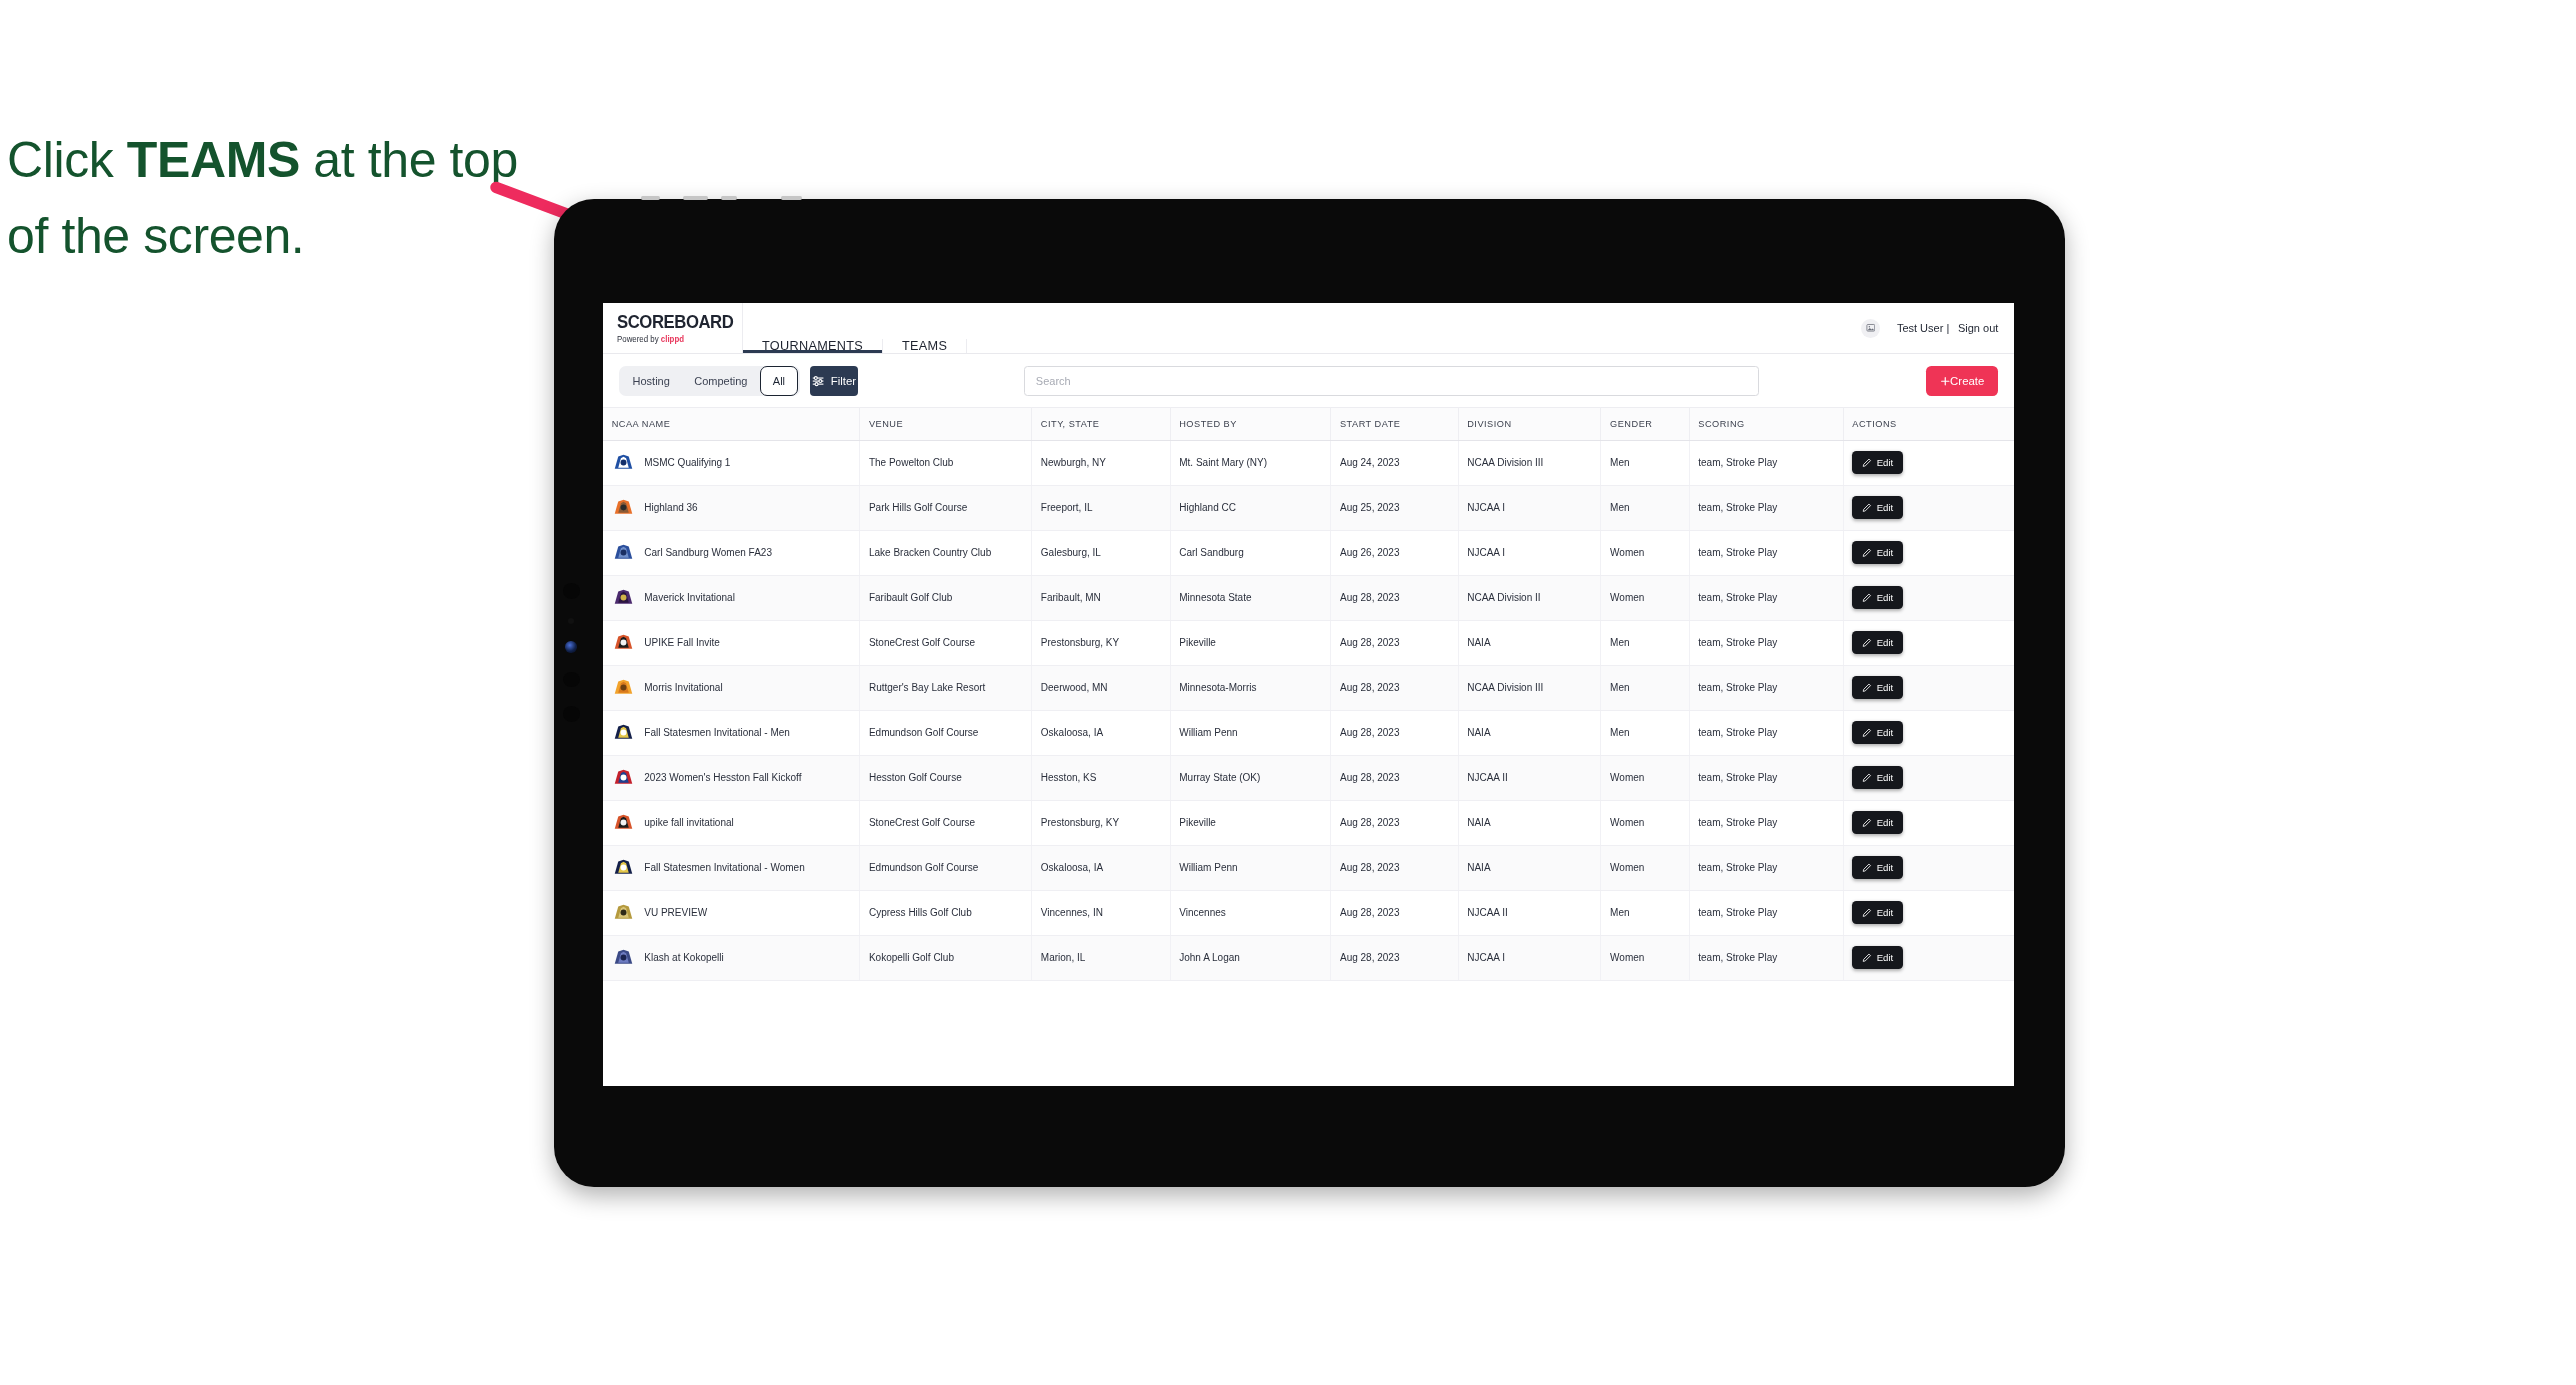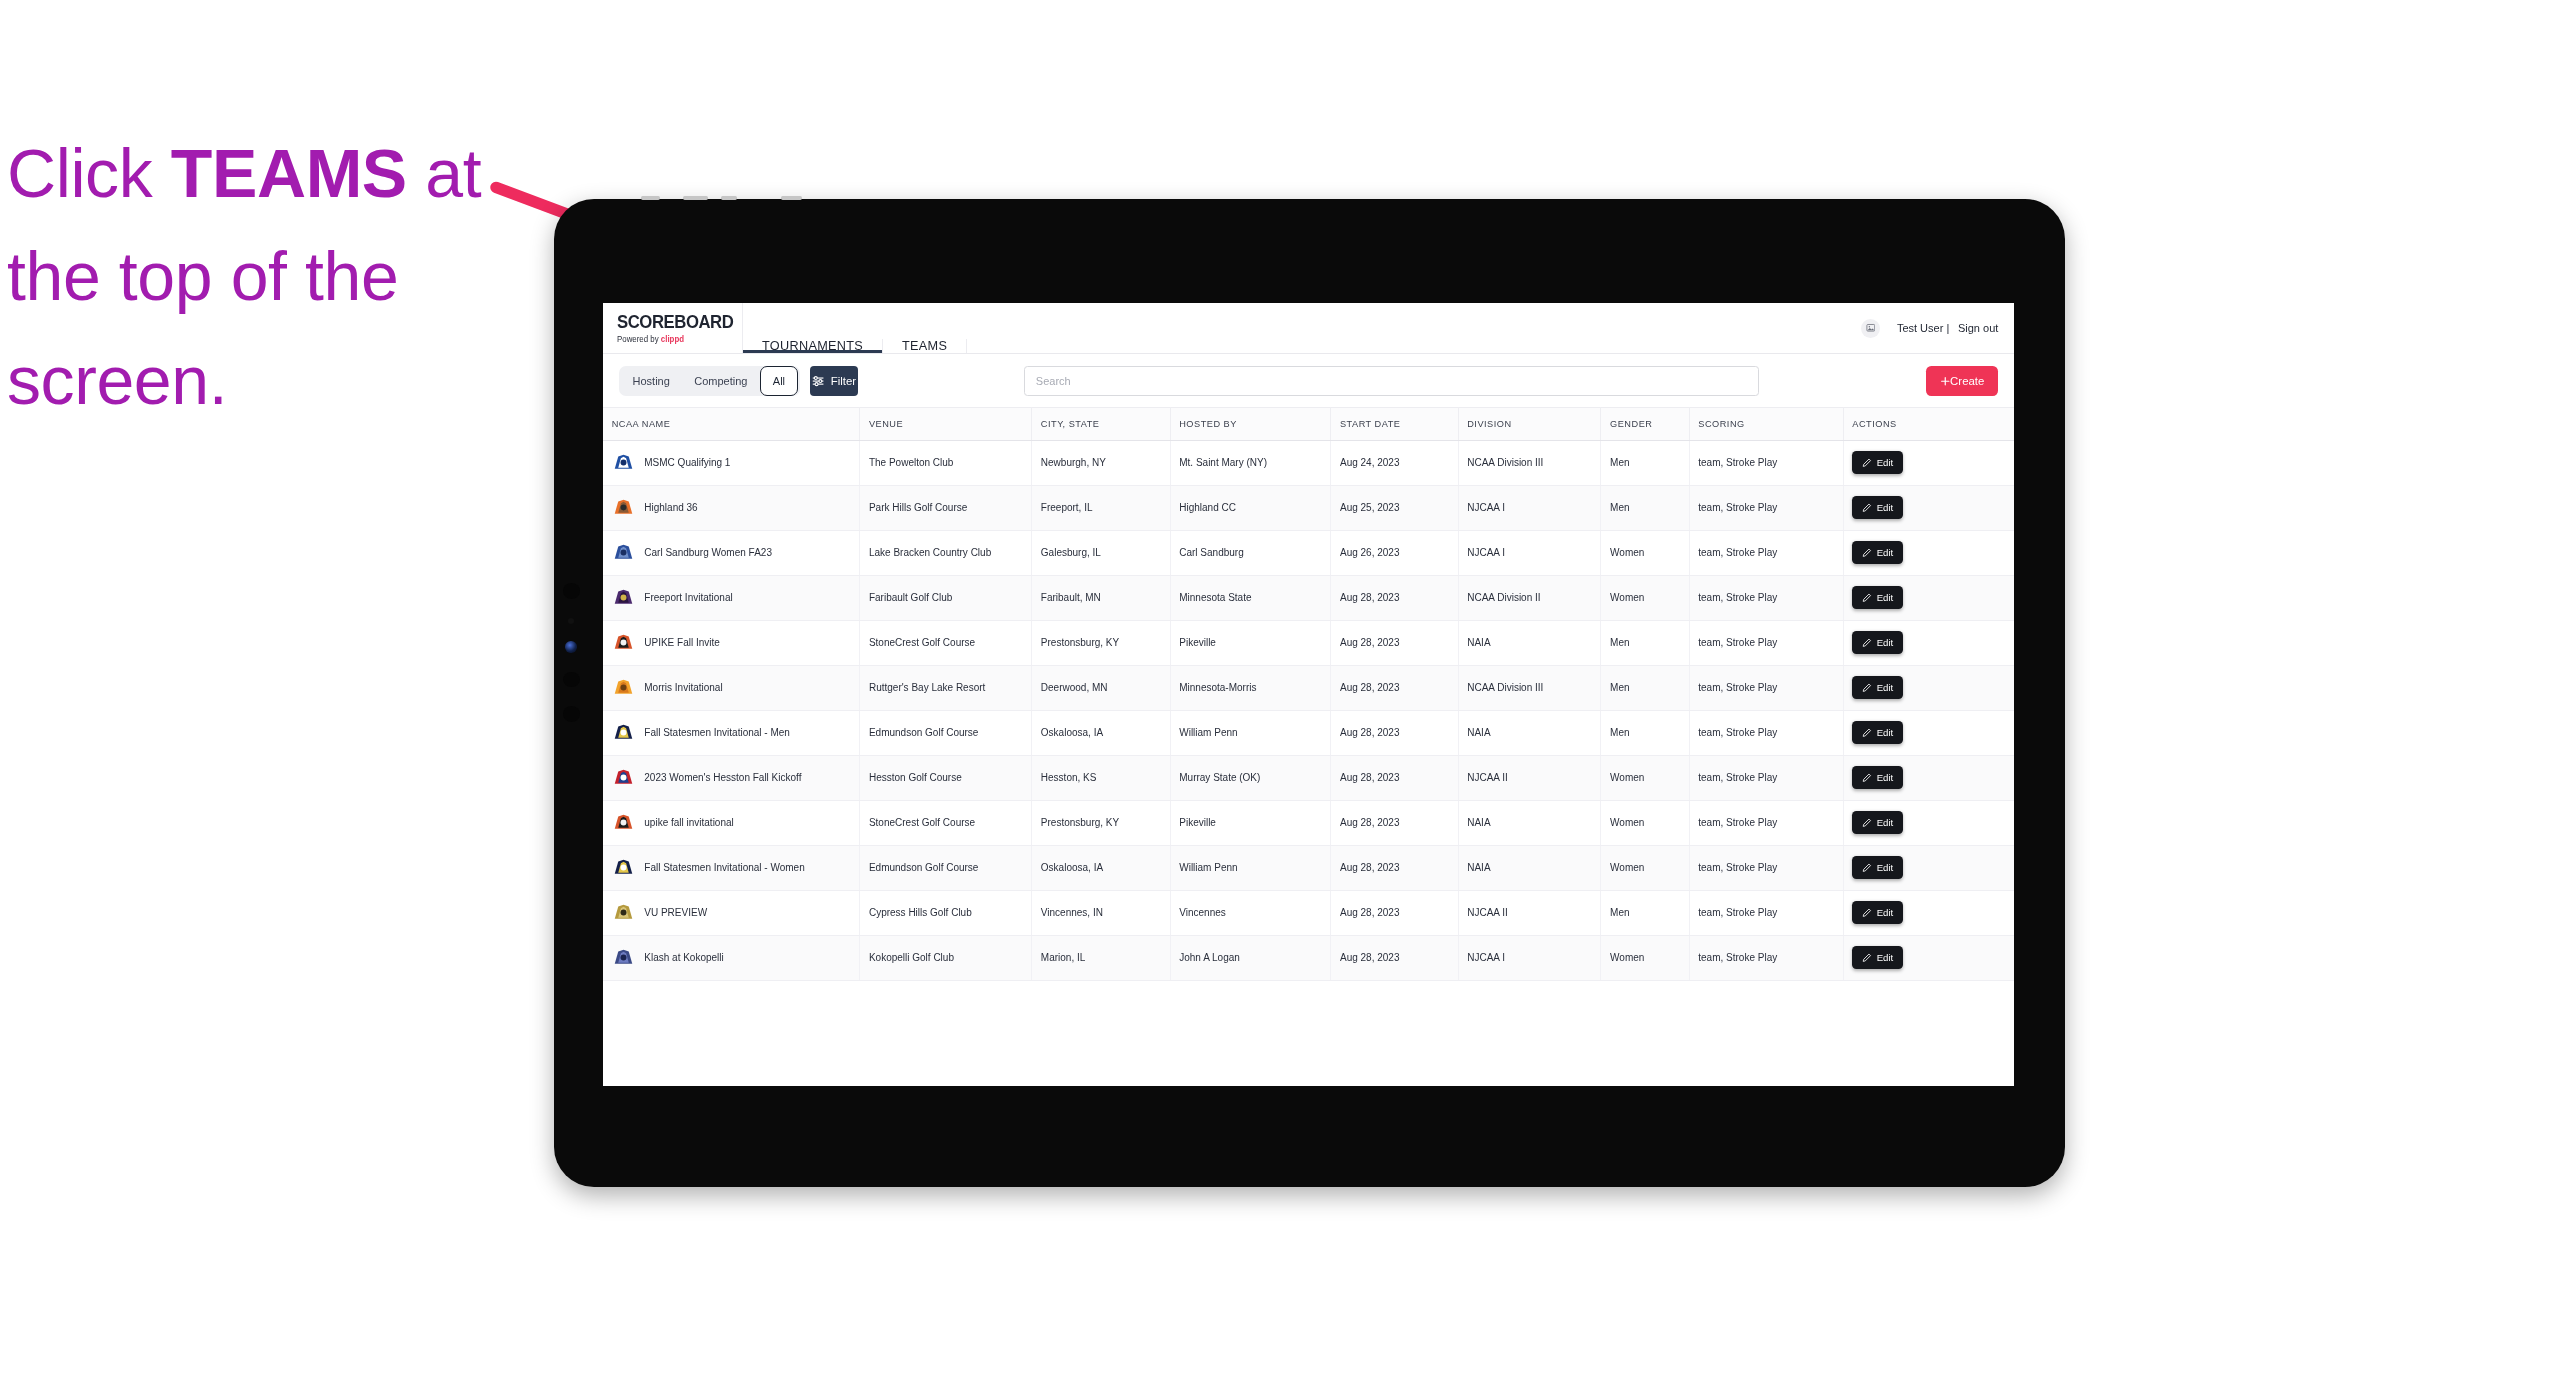--- a/index.html
+++ b/index.html
@@ -9,23 +9,23 @@
     font-family: "Liberation Sans", sans-serif;
     overflow: hidden;
   }
   #stage { position: relative; width: 2576px; height: 1386px; background:#fff; }
 
   
   .annotation {
     position: absolute;
     left: 7px; top: 122px;
     width: 559px;
-    font-size: 68px;
+    font-size: 50px;
     line-height: 1.52;
-    color: #a21caf;
+    color: #14532d;
     letter-spacing: -0.4px;
   }
   .annotation b { font-weight: 700; }
 
   .arrow-svg {
     position: absolute;
     left: 489px; top: 175px;
     width: 454px; height: 201px;
     pointer-events: none;
   }
@@ -423,21 +423,21 @@
               </span></td>
           </tr>
           <tr>
             <td>
               <div class="name-cell">
                 <svg class="team-logo" viewBox="0 0 26 24">
                   <path d="M3 19 L7 5 L13 3 L19 5 L23 19 Z" fill="#4b2a6e"></path>
                   <path d="M7 18 L10 7 L13 5.5 L16 7 L19 18 Z" fill="#2b1540"></path>
                   <circle cx="13" cy="12" r="3.4" fill="#d0b24a"></circle>
                 </svg>
-                <span>Freeport Invitational</span>
+                <span>Maverick Invitational</span>
               </div>
             </td>
             <td>Faribault Golf Club</td>
             <td>Faribault, MN</td>
             <td>Minnesota State</td>
             <td>Aug 28, 2023</td>
             <td>NCAA Division II</td>
             <td>Women</td>
             <td>team, Stroke Play</td>
             <td><span class="edit-btn">

